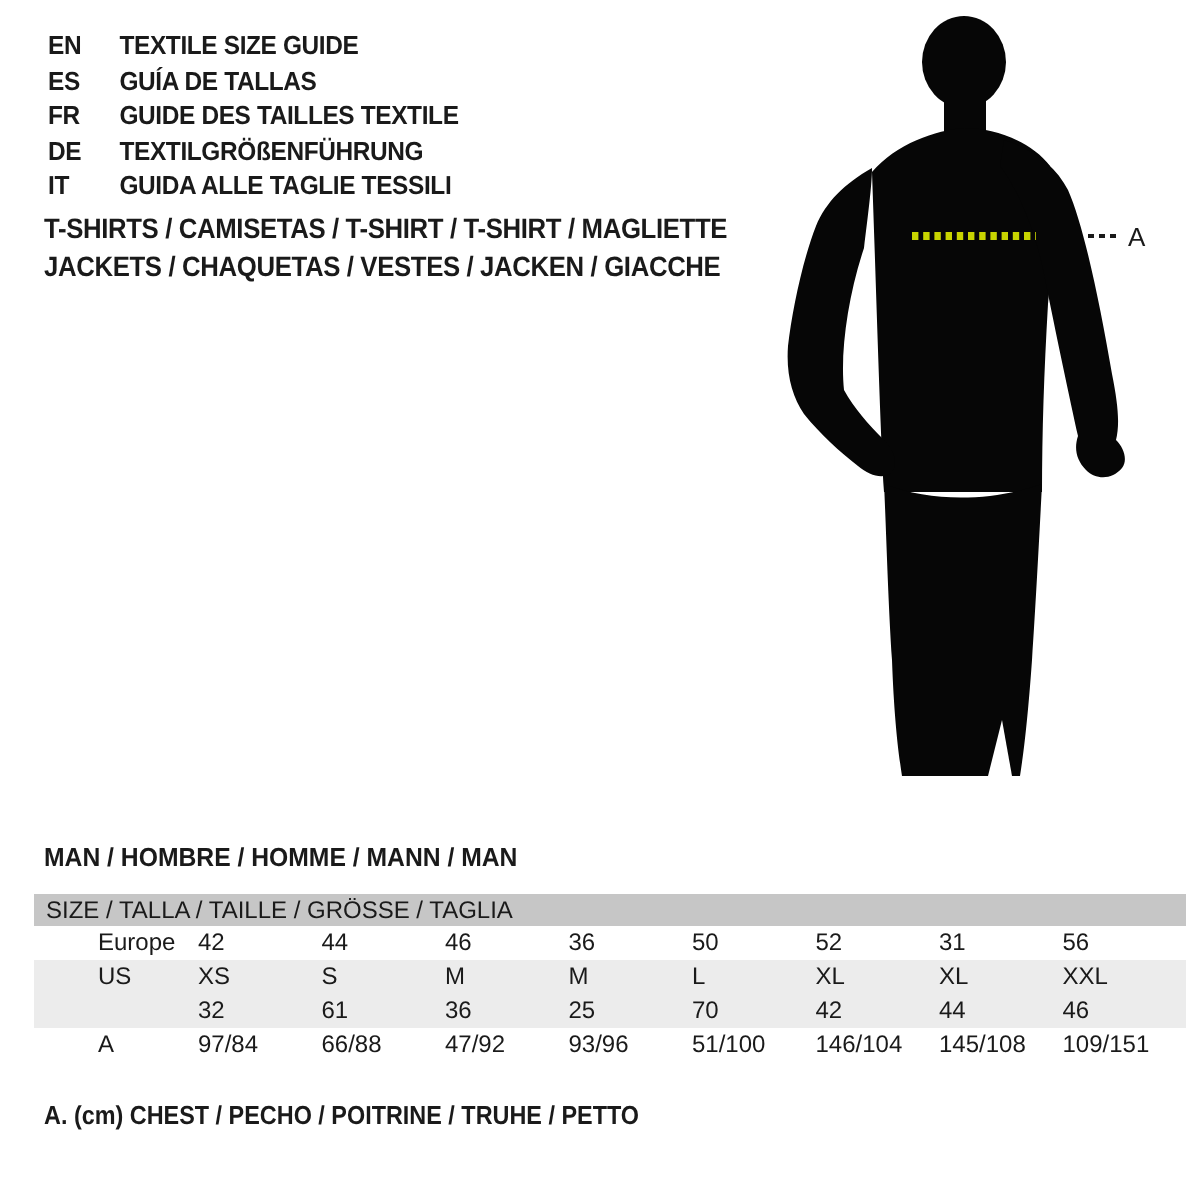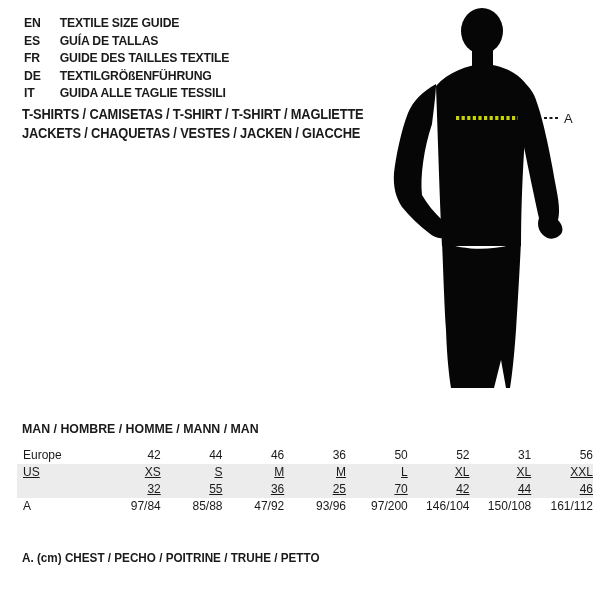--- a/index.html
+++ b/index.html
@@ -52,23 +52,23 @@
   }
   
   .size-table { position:absolute; left:17px; top:447px; width:576px; font-size:12px; }
   .t-header {
     background:var(--header-bg);
     height:16px; line-height:16px;
     padding-left:6px;
     white-space:nowrap;
   }
   .t-row { display:grid; grid-template-columns:82px repeat(8, 1fr); height:17px; line-height:17px; }
-  .t-row.shaded { background:var(--shaded-row-bg);text-decoration:underline; }
-  .t-row .lbl { text-align:left; padding-left:6px; }
-  .t-row .val { text-align:right; }
+  .t-row.shaded { background:var(--shaded-row-bg); }
+  .t-row .lbl { text-align:left; padding-left:6px;margin-left:26px; }
+  .t-row .val { text-align:left; }
   
   .footnote {
     position:absolute; left:22px; top:550px;
     font-weight:bold; font-size:13px;
     transform:scaleX(0.9); transform-origin:0 0;
     white-space:nowrap;
   }
 </style>
 </head>
 <body>
@@ -133,20 +133,21 @@
 
     <line class="dash-black" x1="156" y1="118" x2="170" y2="118"></line>
 
     <text class="measure-letter" x="176" y="123">A</text>
   </svg>
 </div>
 
 <div class="section-title">MAN / HOMBRE / HOMME / MANN / MAN</div>
 
 <div class="size-table">
+  <div class="t-header">SIZE / TALLA / TAILLE / GRÖSSE / TAGLIA</div>
 
   <div class="t-row">
     <span class="lbl">Europe</span>
     <span class="val">42</span>
     <span class="val">44</span>
     <span class="val">46</span>
     <span class="val">36</span>
     <span class="val">50</span>
     <span class="val">52</span>
     <span class="val">31</span>
@@ -161,35 +162,35 @@
     <span class="val">M</span>
     <span class="val">L</span>
     <span class="val">XL</span>
     <span class="val">XL</span>
     <span class="val">XXL</span>
   </div>
 
   <div class="t-row shaded">
     <span class="lbl"></span>
     <span class="val">32</span>
-    <span class="val">55</span>
+    <span class="val">61</span>
     <span class="val">36</span>
     <span class="val">25</span>
     <span class="val">70</span>
     <span class="val">42</span>
     <span class="val">44</span>
     <span class="val">46</span>
   </div>
 
   <div class="t-row">
     <span class="lbl">A</span>
     <span class="val">97/84</span>
-    <span class="val">85/88</span>
+    <span class="val">66/88</span>
     <span class="val">47/92</span>
     <span class="val">93/96</span>
-    <span class="val">97/200</span>
+    <span class="val">51/100</span>
     <span class="val">146/104</span>
-    <span class="val">150/108</span>
-    <span class="val">161/112</span>
+    <span class="val">145/108</span>
+    <span class="val">109/151</span>
   </div>
 </div>
 
 <div class="footnote">A. (cm) CHEST / PECHO / POITRINE / TRUHE / PETTO</div>
 
 </body></html>

